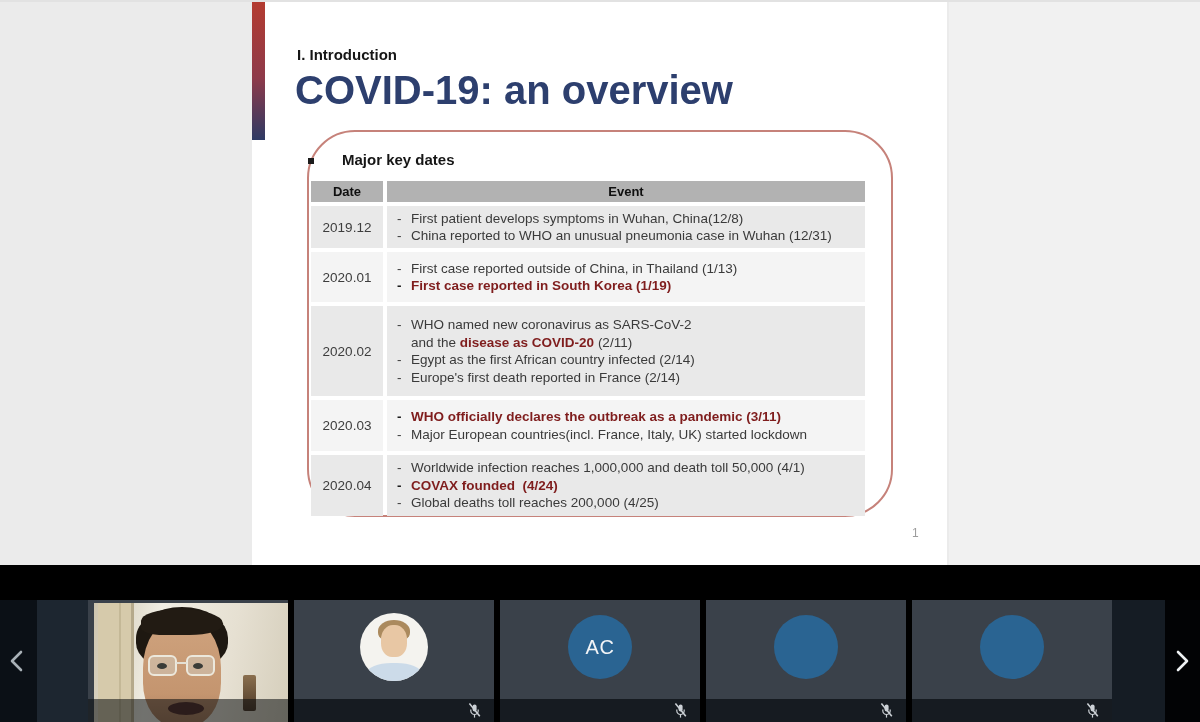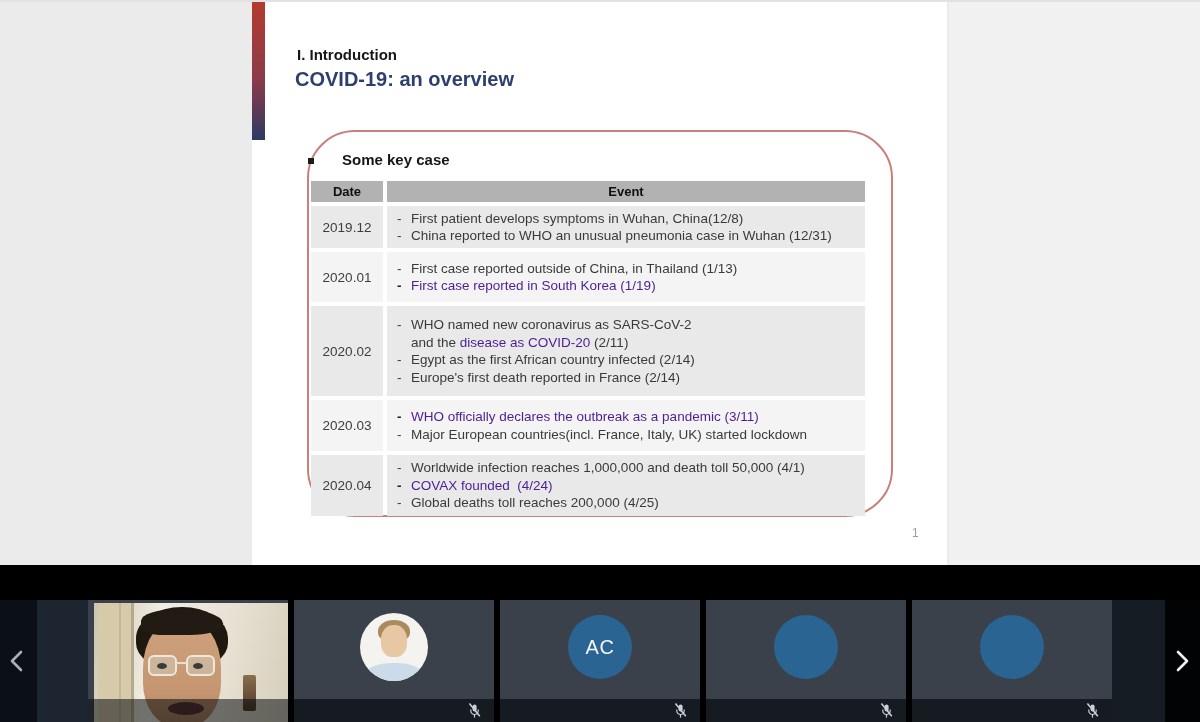--- a/index.html
+++ b/index.html
@@ -9,21 +9,21 @@
 
   
   .stage { position:absolute; left:0; top:0; width:1200px; height:565px;
            background:#ebebeb; border-top:2px solid #e2e2e2; }
   .stage-right { position:absolute; left:949px; top:0; width:251px; height:565px; background:#f1f1f1; }
   .slide { position:absolute; left:252px; top:0; width:695px; height:565px; background:#ffffff; }
 
   .accent-bar { position:absolute; left:0; top:0; width:13px; height:138px;
                 background:linear-gradient(180deg,#b43b30 0%, #8e3a4a 55%, #2e3a64 100%); }
   .section-heading { position:absolute; left:45px; top:44px; font-size:15px; font-weight:bold; color:#161616; }
-  .slide-title { position:absolute; left:43px; top:66px; font-size:20px; font-weight:bold;
+  .slide-title { position:absolute; left:43px; top:66px; font-size:40px; font-weight:bold;
                  color:#2d3f6e; letter-spacing:0px; }
 
   .keydates-box { position:absolute; left:55px; top:128px; width:586px; height:387px;
                   border:2px solid #c6827a; border-radius:48px; }
   .bullet-sq { position:absolute; left:56px; top:156px; width:6px; height:6px; background:#1c1c1c; }
   .box-heading { position:absolute; left:90px; top:149px; font-size:15px; font-weight:bold; color:#161616; }
 
   .kd-table { position:absolute; left:59px; top:179px; width:554px; }
   .t-head { display:flex; gap:4px; height:21px; }
   .t-head .hc { background:#b2b2b2; color:#0f0f0f; font-weight:bold; font-size:13px;
@@ -35,21 +35,21 @@
   .t-row .event-cell { flex:1; display:flex; flex-direction:column; justify-content:center;
                        padding:3px 8px 3px 10px; }
   .t-row.dark > div  { background:#e9e9e9; }
   .t-row.light > div { background:#f4f4f4; }
   .t-row:nth-child(1){ min-height:42px; } .t-row:nth-child(2){ min-height:50px; }
   .t-row:nth-child(3){ min-height:90px; } .t-row:nth-child(4){ min-height:51px; }
   .t-row:nth-child(5){ min-height:61px; }
   .ev-line { display:flex; font-size:13.5px; line-height:17.5px; color:#3a3a3a; }
   .ev-dash { width:14px; flex:0 0 14px; text-align:left; }
   .ev-text { flex:1; white-space:pre-wrap; }
-  .seg.b { font-weight:normal; color:#4c1d95; }
+  .seg.b { font-weight:bold; color:#7f1d1d; }
   .ev-line.allbold .ev-dash { font-weight:bold; color:#1d1d1d; }
 
   .page-number { position:absolute; left:660px; top:524px; font-size:12px; color:#9d9d9d; }
 
   
   .black-gap { position:absolute; left:0; top:565px; width:1200px; height:35px; background:#000; }
 
   
   .filmstrip { position:absolute; left:0; top:600px; width:1200px; height:122px;
                background:#000; display:flex;align-items:flex-end; }
@@ -113,21 +113,21 @@
   <div class="stage">
     <div class="stage-right"></div>
 
     <div class="slide">
       <div class="accent-bar"></div>
       <div class="section-heading">I. Introduction</div>
       <div class="slide-title">COVID-19: an overview</div>
 
       <div class="keydates-box"></div>
       <div class="bullet-sq"></div>
-      <div class="box-heading">Some key case</div>
+      <div class="box-heading">Major key dates</div>
 
       <div class="kd-table">
         <div class="t-head">
           <div class="hc date">Date</div>
           <div class="hc event">Event</div>
         </div>
         <div id="table-rows">
             <div class="t-row dark">
               <div class="date-cell">2019.12</div>
               <div class="event-cell">

